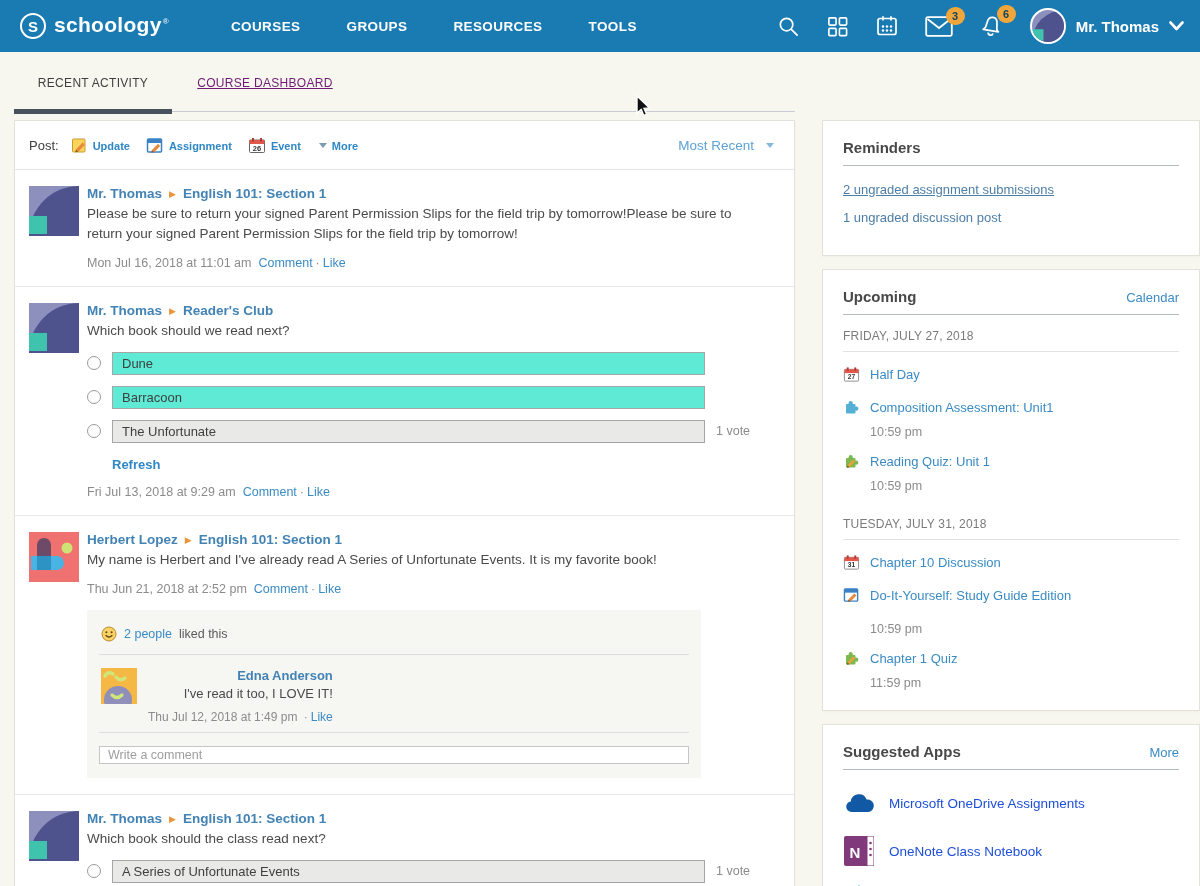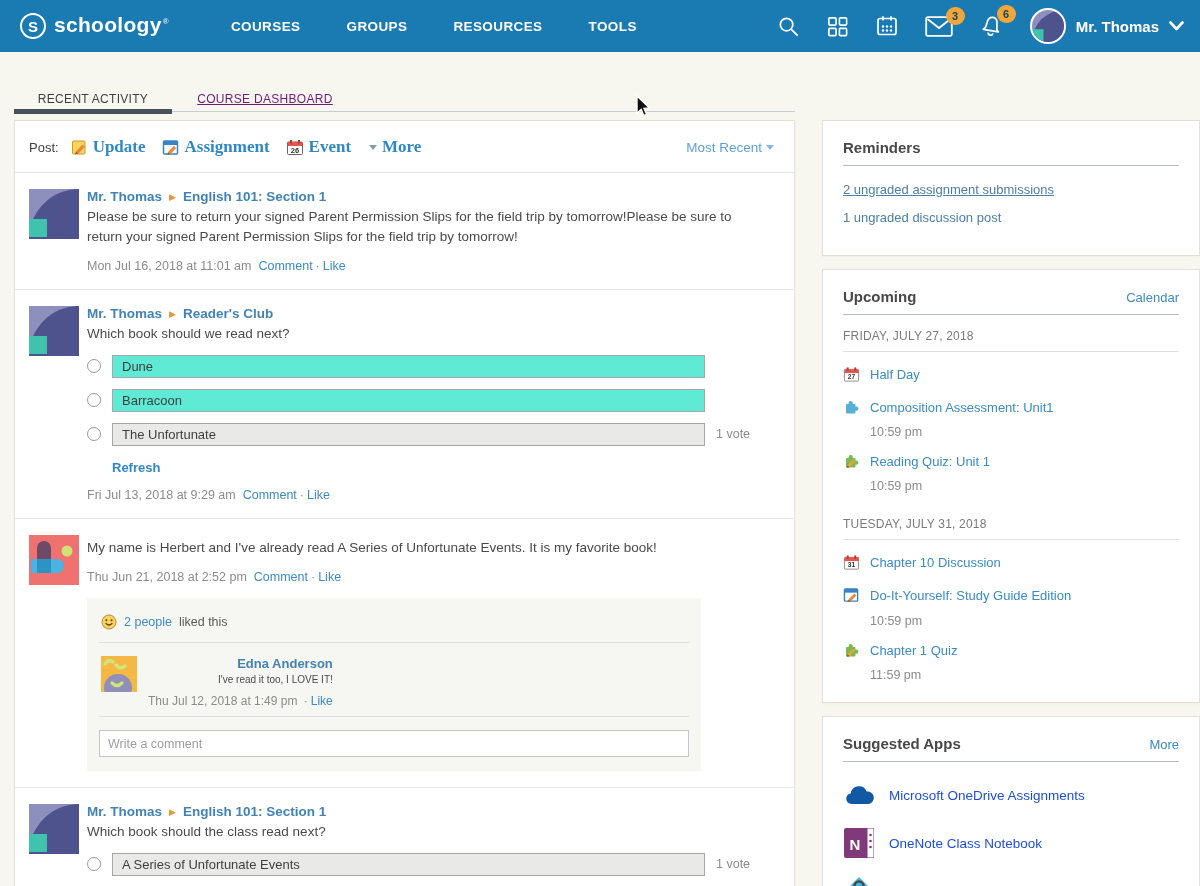--- a/index.html
+++ b/index.html
@@ -30,21 +30,21 @@
   .badge {
     position:absolute; top:-9px; right:-12px; background:#f1a63c; color:#15435c;
     font-size:11px; font-weight:bold; min-width:19px; height:18px; border-radius:10px;
     text-align:center; line-height:18px; padding:0 4px;
   }
   .nav-avatar { width:36px; height:36px; border-radius:50%; border:2px solid #fff; overflow:hidden; background:#fff; }
   .nav-user { display:flex; align-items:center; gap:10px; cursor:pointer; }
   .nav-user-name { font-size:15px; font-weight:bold; }
 
   
-  .tabbar { margin-left:14px; width:781px; padding-top:40px; position:relative; height:60px; }
+  .tabbar { margin-left:14px; width:781px; padding-top:24px; position:relative; height:60px; }
   .tabs { display:flex; }
   .tab { font-size:12px; letter-spacing:.3px; text-align:center; padding-bottom:14px; cursor:pointer; }
   .tab.active { color:#3f3f3f; width:158px; }
   .tab.inactive { color:#701a75; width:186px;text-decoration:underline; }
   .tab-line { position:absolute; left:0; bottom:0; width:781px; height:1px; background:#c9cdd3; }
   .tab-ind { position:absolute; left:0; bottom:-2px; width:158px; height:5px; background:#47525c; }
 
   
   .layout { display:flex; padding-left:14px; margin-top:8px; gap:27px; align-items:flex-start; }
   .feed-card {
@@ -60,23 +60,23 @@
     display:flex; justify-content:space-between; align-items:baseline;
     border-bottom:1px solid #b5bac0; padding-bottom:9px; margin-bottom:14px;
   }
   .panel-title { font-size:15px; font-weight:bold; color:#484848; }
   .panel-link { font-size:13px; color:#3a8bc4; }
 
   
   .composer { display:flex; align-items:center; padding:16px 20px 15px 14px; border-bottom:1px solid #e5e5e5; }
   .composer-label { font-weight:normal; color:#3f3f3f; margin-right:12px; }
   .composer-action { display:flex; align-items:center; gap:5px; margin-right:16px; cursor:pointer; }
-  .composer-action span { color:#2f87c5; font-weight:bold; font-size:17px;font-family:Liberation Serif, serif; }
+  .composer-action span { color:#2f87c5; font-weight:bold; font-size:11px; }
   .caret { width:0; height:0; border-left:4px solid transparent; border-right:4px solid transparent; border-top:5px solid #7e9cb0; display:inline-block; }
-  .sort { margin-left:auto; display:flex; align-items:center; gap:4px; cursor:pointer;justify-content:space-between; }
+  .sort { margin-left:auto; display:flex; align-items:center; gap:12px; cursor:pointer;justify-content:space-between; }
   .sort span { color:#5ea1d4; font-size:13.5px; }
   .sort .caret { border-top-color:#86b7dc; }
 
   
   .post { display:flex; padding:16px 20px 16px 14px; border-bottom:1px solid #e8e8e6; }
   .post:last-child { border-bottom:none; }
   .avatar50 { width:50px; height:50px; flex:0 0 50px; }
   .avatar36 { width:36px; height:36px; flex:0 0 36px; }
   .post-body { flex:1; margin-left:8px; min-width:0; }
   .post-head { font-size:13.5px; font-weight:bold; color:#4383b4; }
@@ -103,25 +103,25 @@
   .vote { margin-left:11px; font-size:12.5px; color:#8b8b8b; }
   .refresh { display:inline-block; margin:3px 0 0 25px; color:#2f87c5; font-weight:bold; font-size:13px; }
 
   
   .comments { margin-top:14px; background:#f6f6f3; width:614px; padding:12px 12px 14px 12px; }
   .liked-row { display:flex; align-items:center; gap:7px; font-size:12.5px; color:#5a5a5a; padding:4px 2px 12px 2px; border-bottom:1px solid #dedede; }
   .liked-row a { color:#3a8bc4; }
   .comment { display:flex; padding:13px 2px 8px 2px; border-bottom:1px solid #dedede;text-align:right; }
   .comment-body { margin-left:11px; }
   .comment-author { font-size:13px; font-weight:bold; color:#4383b4; }
-  .comment-text { font-size:10px; color:#4a4a4a; margin-top:3px; }
+  .comment-text { font-size:13px; color:#4a4a4a; margin-top:3px; }
   .comment-meta { font-size:12px; color:#8b8b8b; margin-top:9px; }
   .comment-meta a { color:#3a8bc4; }
   .comment-input {
-    margin-top:13px; width:590px; height:27px; border:1px solid #c6c6c6;
+    margin-top:13px; width:590px; height:18px; border:1px solid #c6c6c6;
     font-size:12.5px; color:#15803d; padding:0 8px; background:#fff;
     font-family:"Liberation Sans","DejaVu Sans",sans-serif;
   }
   .comment-input::placeholder { color:#9d9d9d; }
 
   
   .reminder-item { font-size:13px; color:#4d7ea6; line-height:1.5; margin-bottom:8px; display:block; }
   .reminder-item.underlined { text-decoration:underline; }
   .day-head { font-size:12px; color:#7a7a7a; letter-spacing:.2px; padding-bottom:8px; border-bottom:1px solid #e2e2e2; margin-bottom:14px; }
   .day-group + .day-group { margin-top:24px; }
@@ -326,20 +326,23 @@
       <span class="avatar50">
         <svg width="50" height="50" viewBox="0 0 50 50">
             <rect width="50" height="50" fill="#ef7170"></rect>
             <rect x="8" y="6" width="14" height="30" rx="7" fill="#6d4a67"></rect>
             <circle cx="38" cy="16" r="5.5" fill="#cfe374"></circle>
             <path d="M2 24 H28 a7 7 0 0 1 0 14 H2 Z" fill="#49b4e3"></path>
             <rect x="8" y="24" width="14" height="14" fill="#2d93c4"></rect>
           </svg>
       </span>
       <div class="post-body">
+        <div class="post-head">
+          <a>Herbert Lopez</a><span class="sep-arrow">▶</span><a>English 101: Section 1</a>
+        </div>
         <div class="post-text">My name is Herbert and I've already read A Series of Unfortunate Events. It is my favorite book!</div>
         <div class="post-meta">
           <span>Thu Jun 21, 2018 at 2:52 pm</span>&nbsp;
           <a>Comment</a><span class="meta-dot">·</span><a>Like</a>
         </div>
 
         <div class="comments">
           <div class="liked-row">
             <svg width="16" height="16" viewBox="0 0 16 16">
                 <circle cx="8" cy="8" r="7" fill="#fcd264" stroke="#b98e2f"></circle>
@@ -467,21 +470,21 @@
             <svg width="17" height="17" viewBox="0 0 18 17">
                 <rect x="1.5" y="3" width="15" height="12.5" rx="1" fill="#fff" stroke="#8a8a8a"></rect>
                 <rect x="1.5" y="3" width="15" height="4" fill="#e2574c"></rect>
                 <rect x="4" y="1" width="2" height="3.5" fill="#b23a31"></rect>
                 <rect x="12" y="1" width="2" height="3.5" fill="#b23a31"></rect>
                 <text x="9" y="13.6" font-size="7" font-weight="bold" fill="#333" text-anchor="middle">31</text>
               </svg>
           </span>
           <a class="event-title">Chapter 10 Discussion</a>
         </div>
-        <div class="event" style="margin-bottom:8px">
+        <div class="event" style="margin-bottom:16px">
           <span class="event-ic">
             <svg width="17" height="16" viewBox="0 0 18 17">
                 <rect x="1.5" y="2" width="14" height="13" rx="1" fill="#fff" stroke="#3b82c4" stroke-width="1.5"></rect>
                 <rect x="1.5" y="2" width="14" height="4" fill="#3b82c4"></rect>
                 <polygon points="6,13 12,6.8 14.2,9 8.2,15.2" fill="#e8883a"></polygon>
                 <polygon points="5.2,15.6 6,13 8.2,15.2" fill="#8a5a22"></polygon>
               </svg>
           </span>
           <a class="event-title">Do-It-Yourself: Study Guide Edition</a>
         </div>

